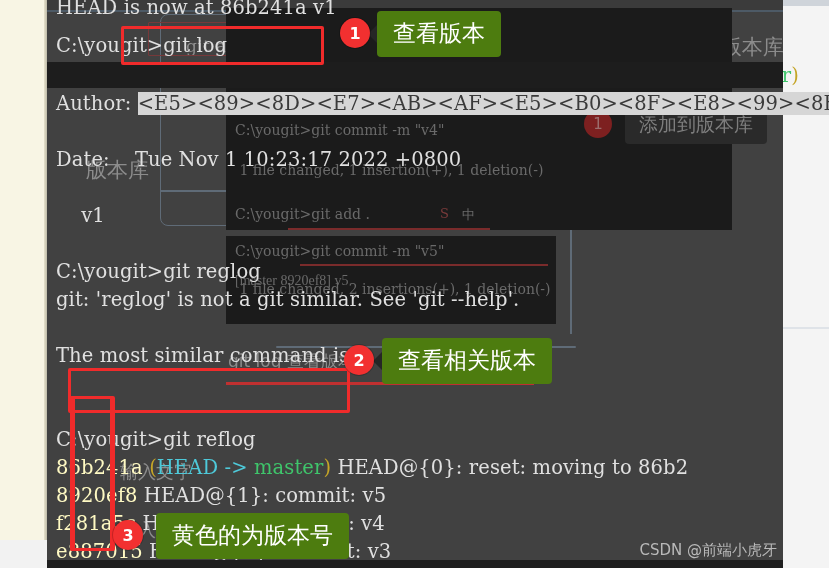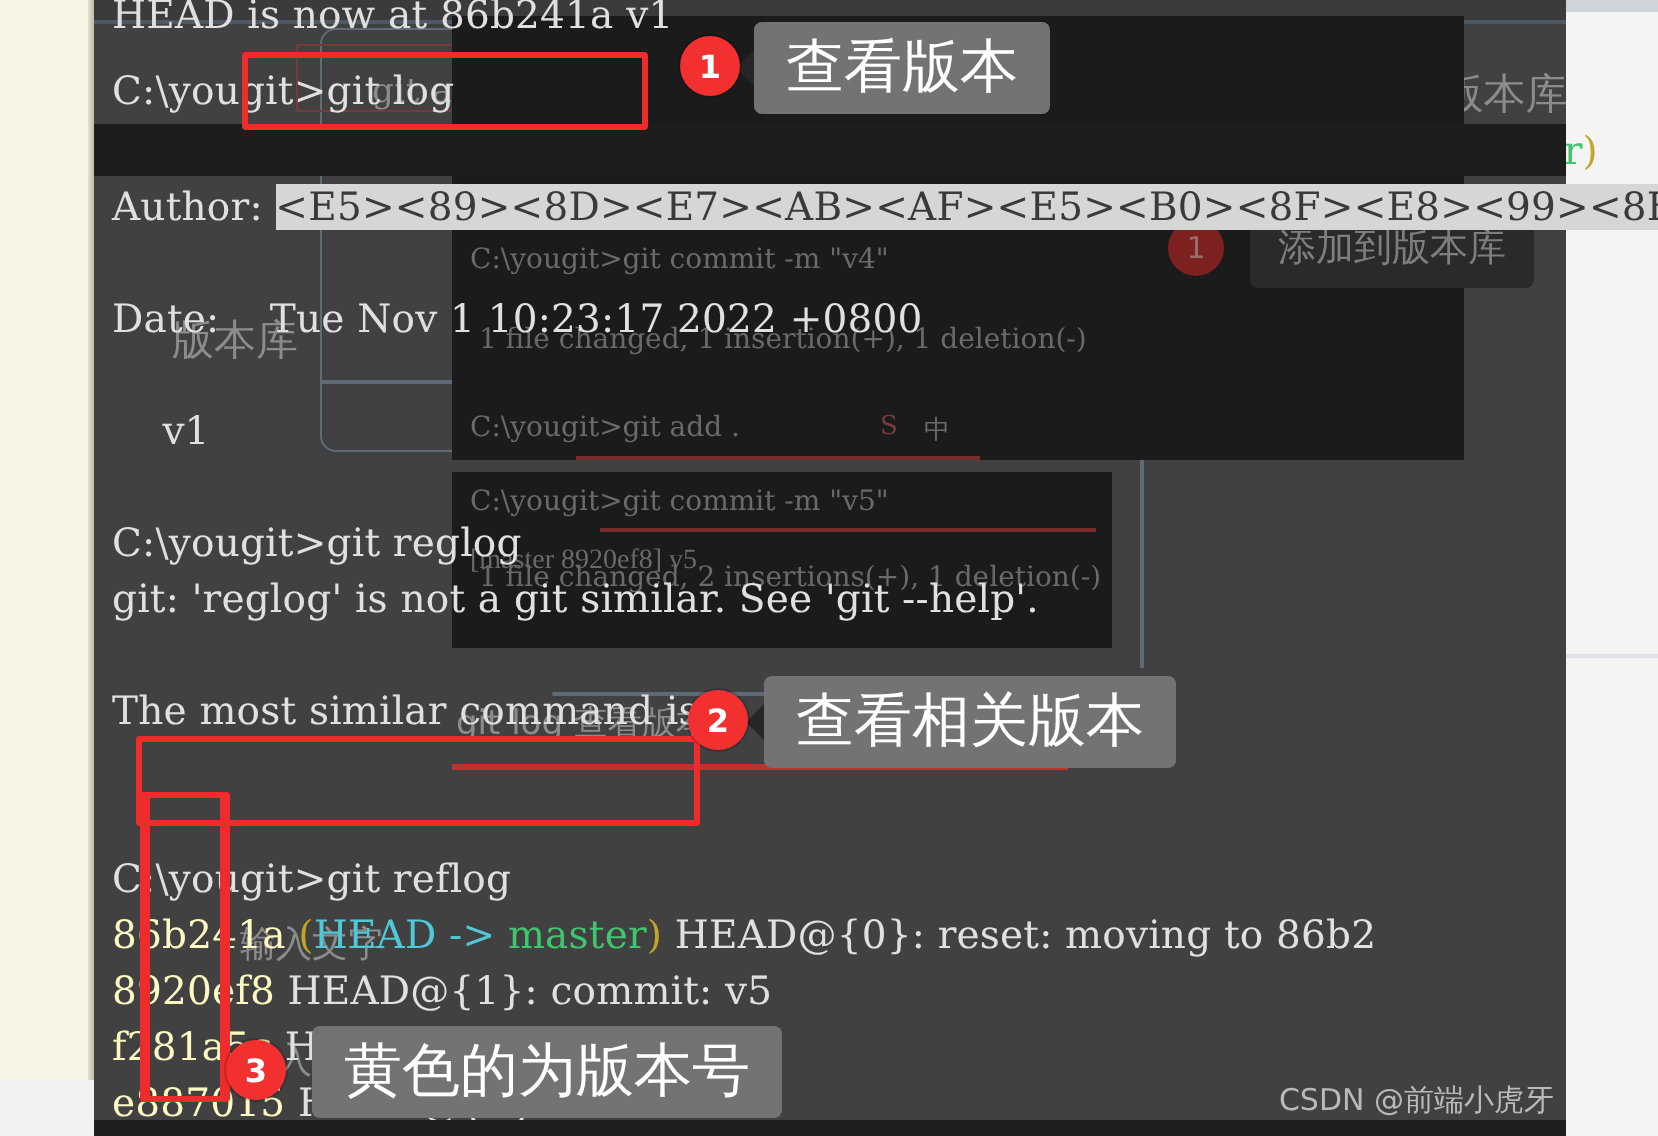--- a/index.html
+++ b/index.html
@@ -209,24 +209,24 @@
     display: flex;
     align-items: center;
     justify-content: center;
     z-index: 9;
     box-shadow: 0 0 0 1px rgba(0,0,0,.18);
   }
 
   
   .tip {
     position: absolute;
-    background: #737373;
+    background: #4d7c0f;
     color: #ffffff;
     font-family: "DejaVu Sans", "Liberation Sans", sans-serif;
-    font-size: 29px;
+    font-size: 23px;
     padding: 7px 16px 9px 16px;
     border-radius: 4px;
     white-space: nowrap;
     z-index: 8;
     line-height: 30px;
   }
   .tip::before {
     content: "";
     position: absolute;
     left: -9px;

